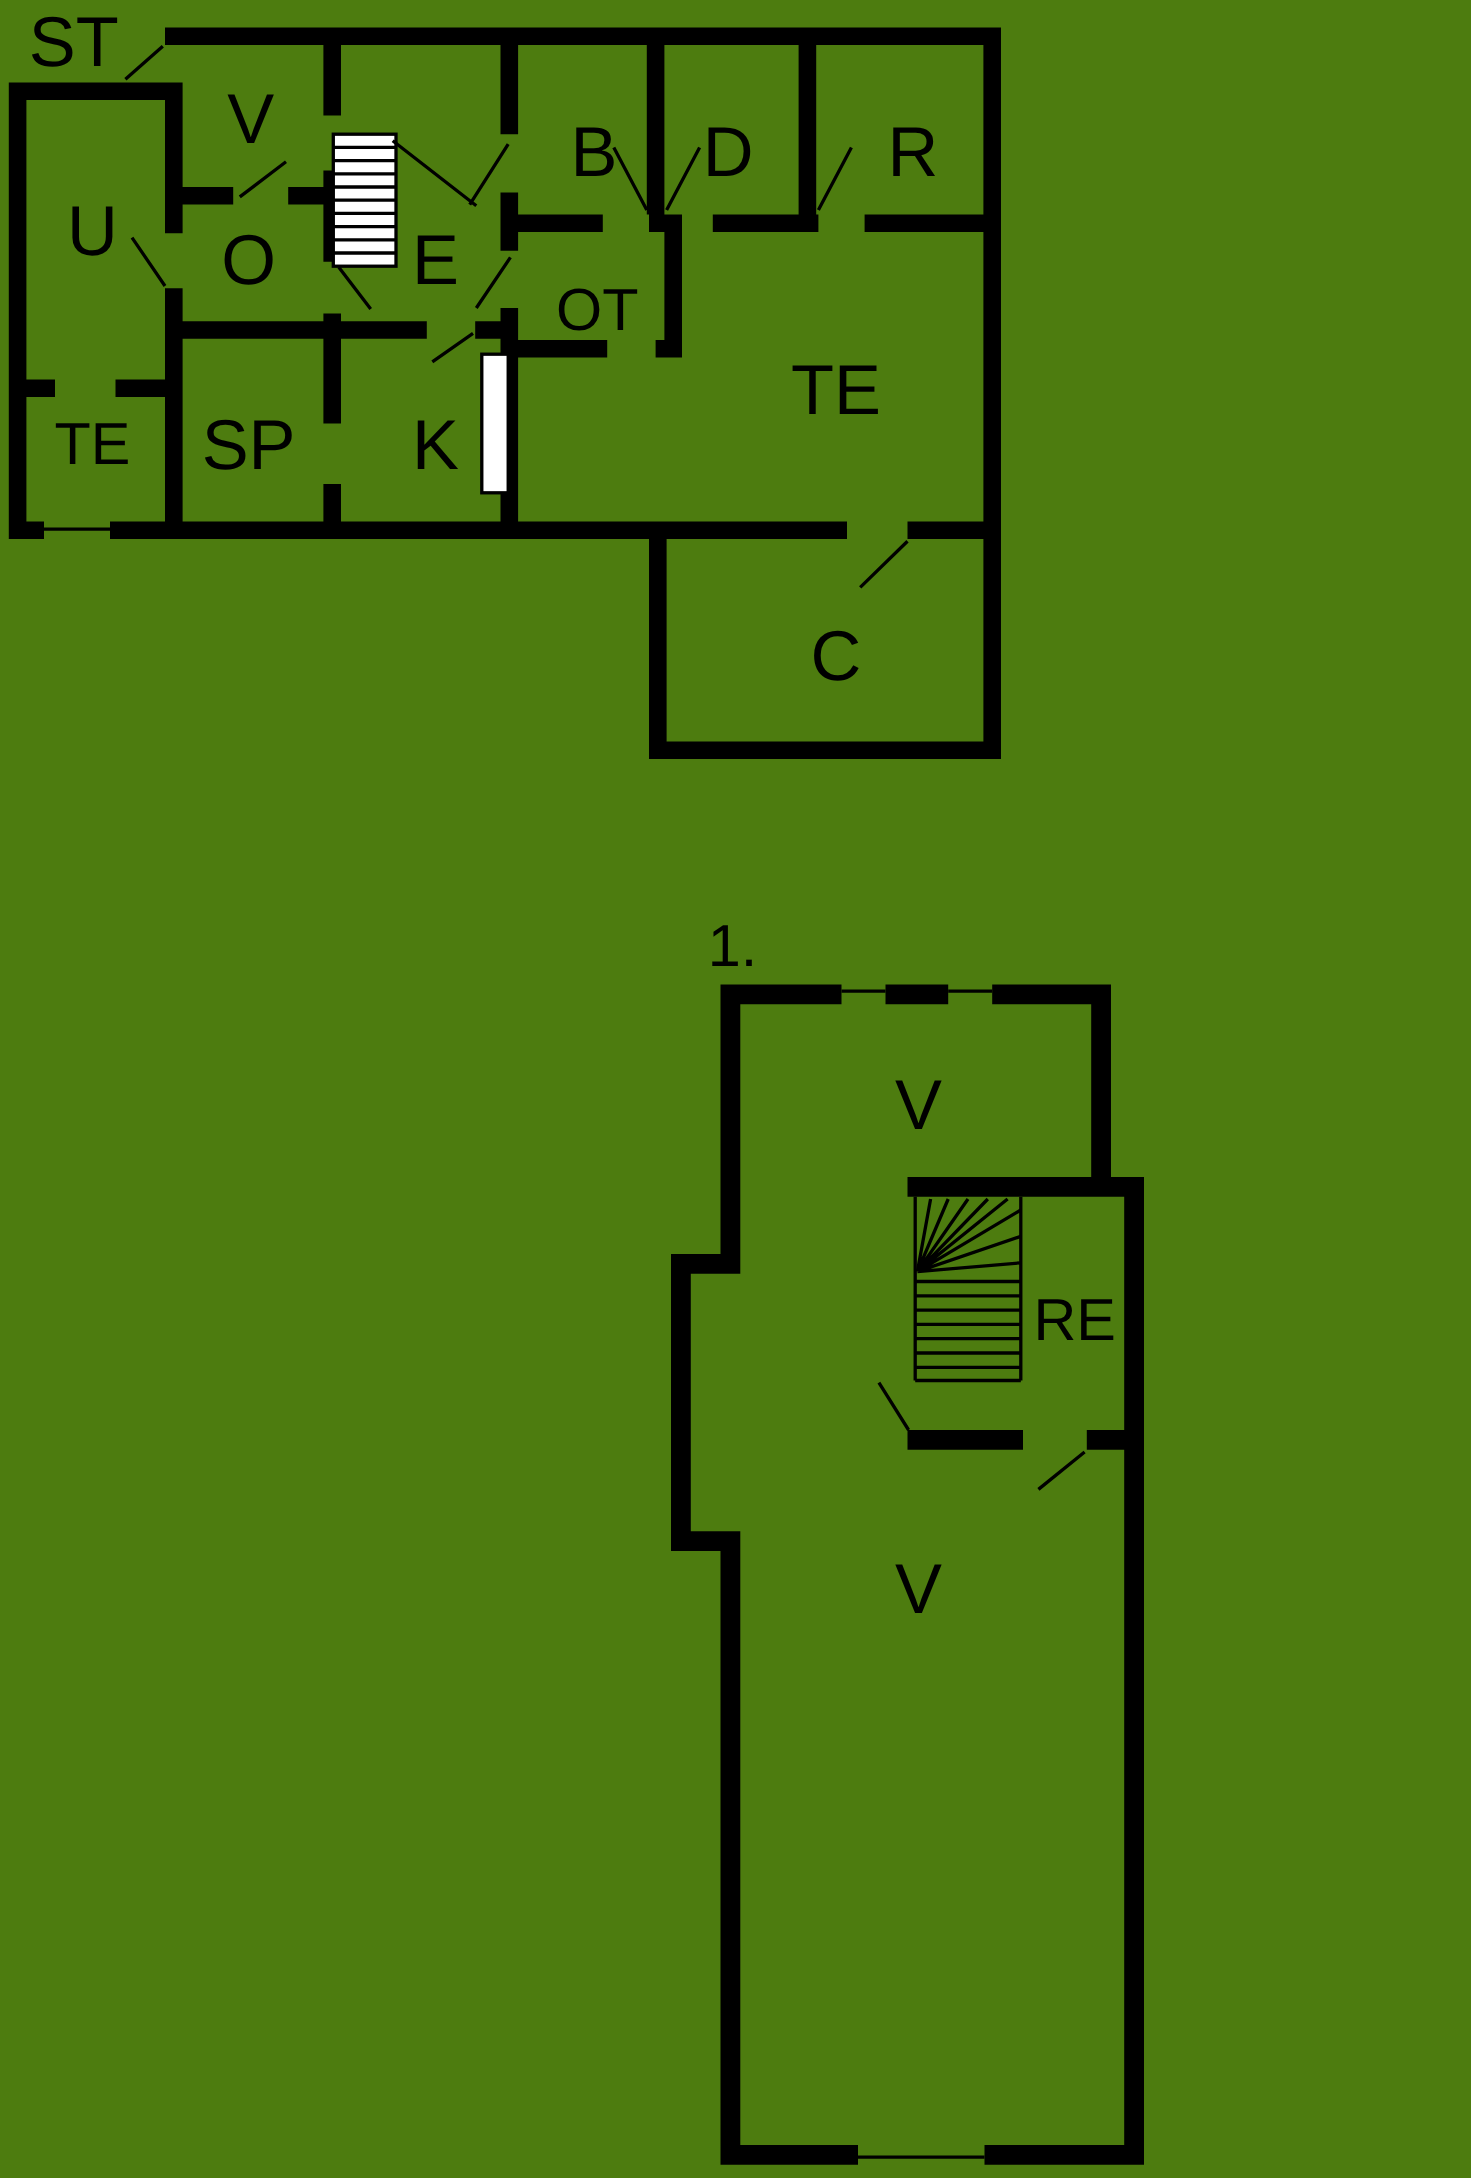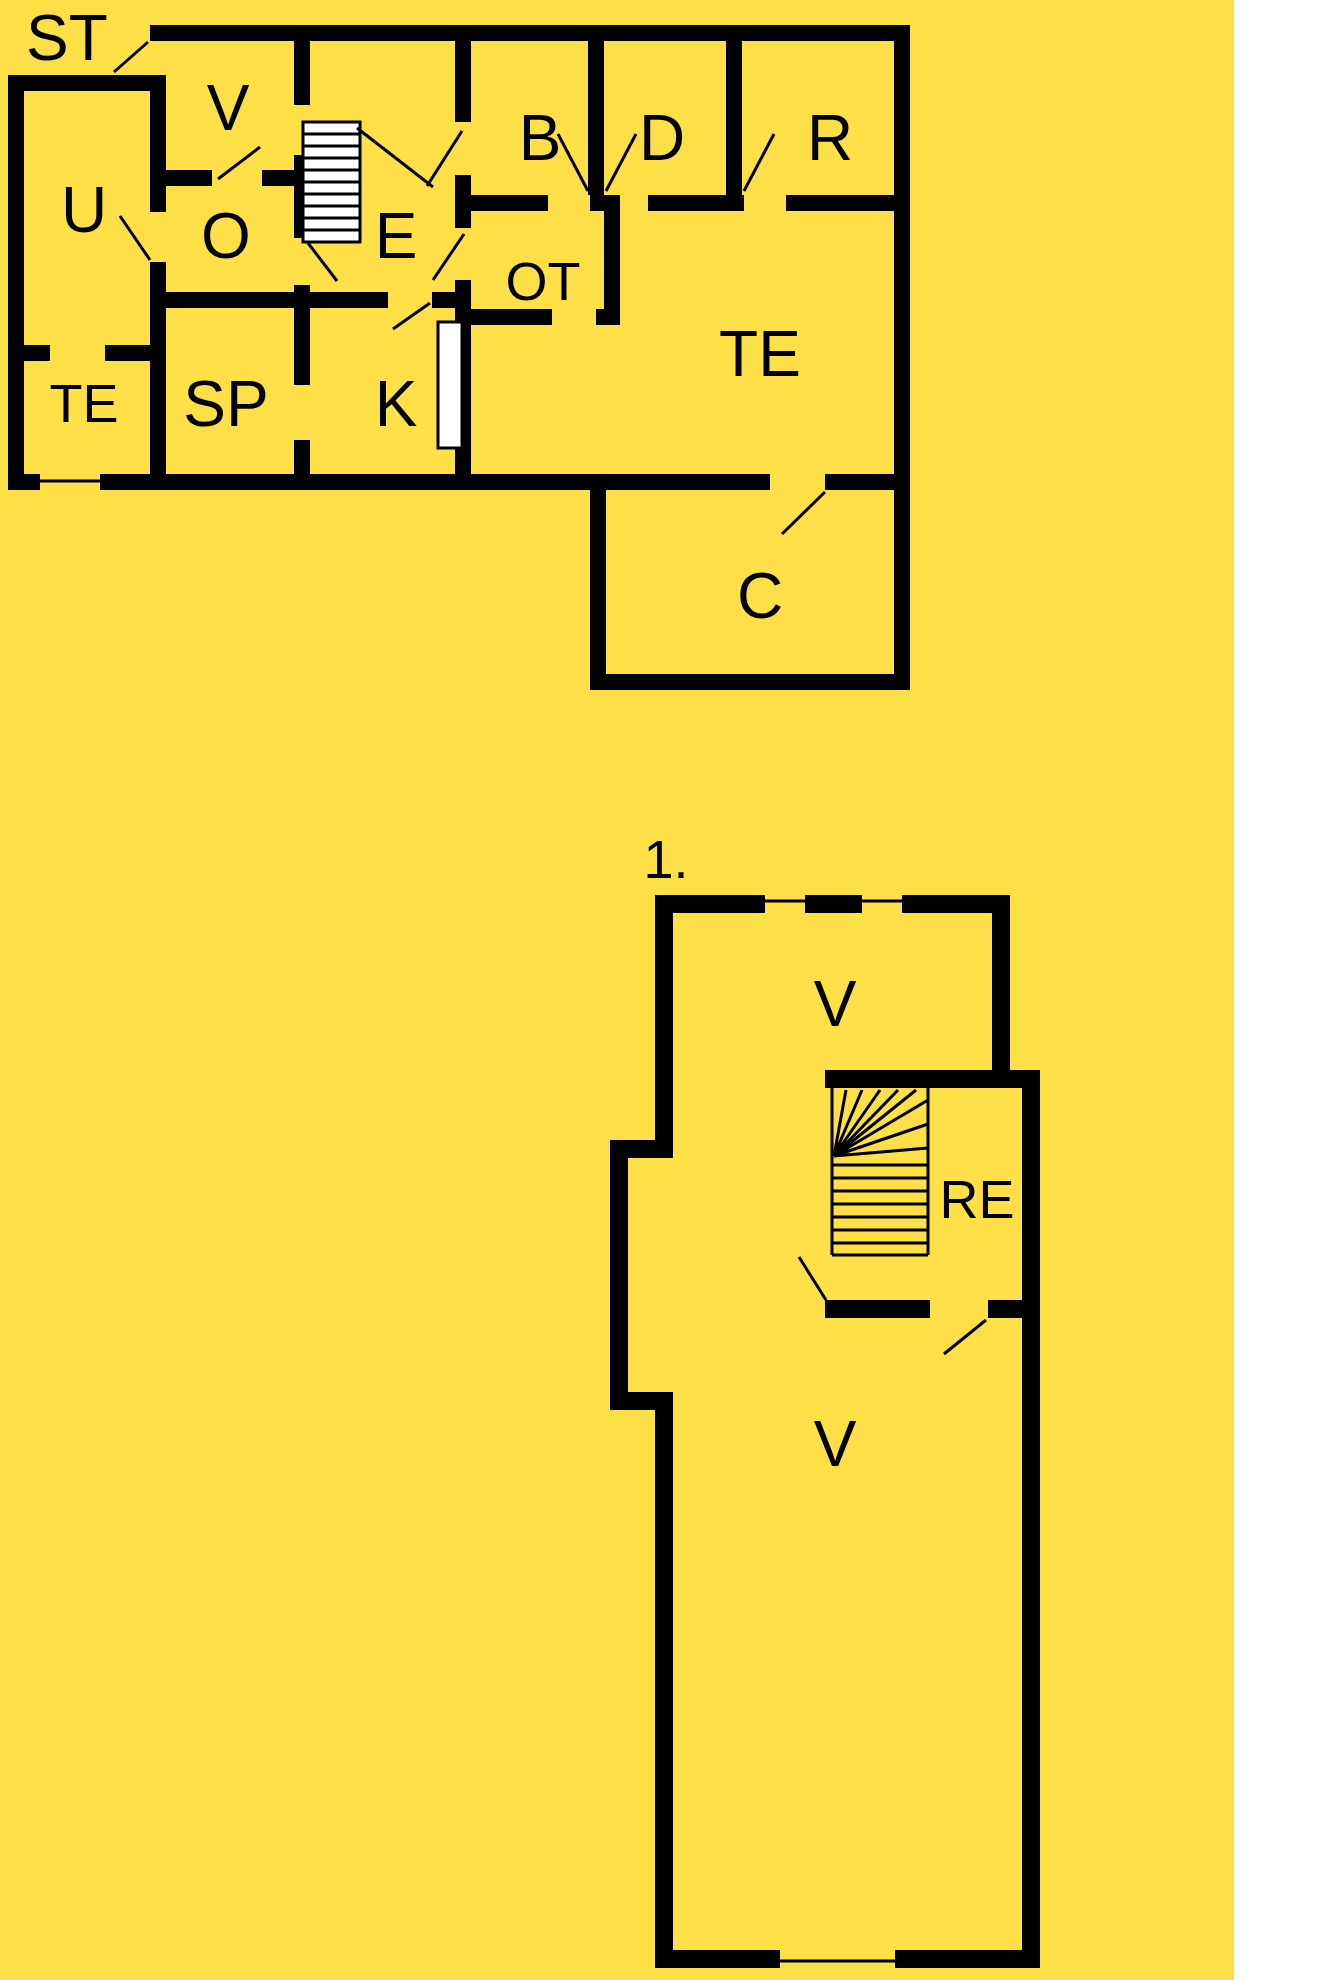--- a/index.html
+++ b/index.html
@@ -1,24 +1,24 @@
 <!DOCTYPE html>
 <html><head>
 <meta charset="utf-8">
 <style>
   html, body {
     margin: 0;
     padding: 0;
     background: #ffffff;
   }
   .plan-wrap {
-    width: 1234px;
+    width: 1337px;
     height: 1980px;
     position: relative;
-    background: #fde047;
+    background: #4d7c0f;
   }
   svg {
     display: block;
   }
   .wall {
     fill: #000000;
     stroke: none;
   }
   .thin {
     fill: none;

